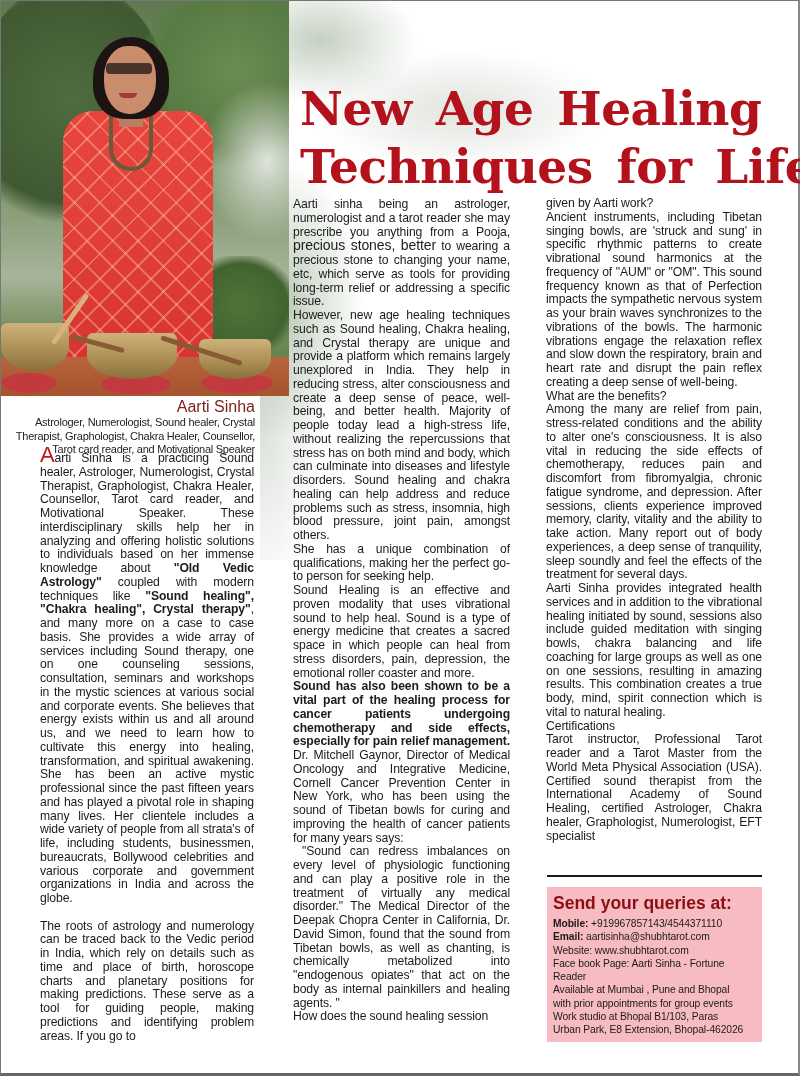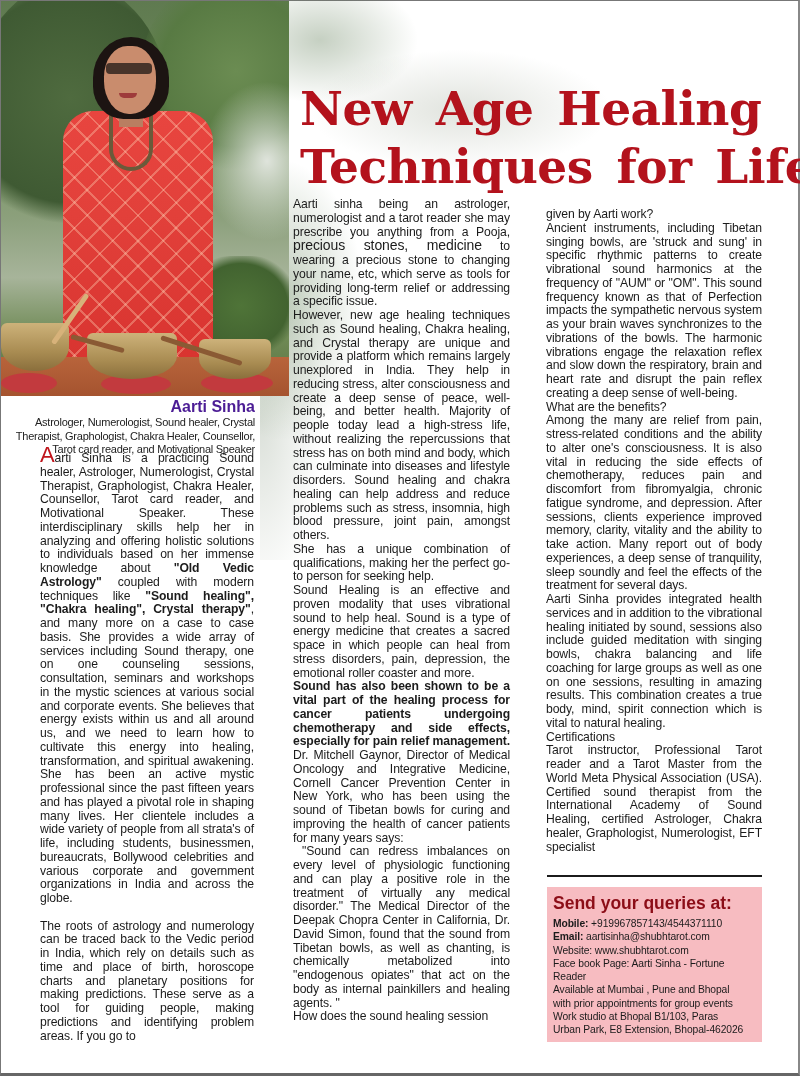--- a/index.html
+++ b/index.html
@@ -62,30 +62,30 @@
     
     .title {
       position: absolute; left: 300px; top: 66px; width: 480px;
       font-family: "DejaVu Serif", "Liberation Serif", serif; color: #b3121c;
       font-size: 47px; line-height: 58px; letter-spacing: -0.5px; word-spacing: 8px; margin-top: 14px;
     }
     .title .line { display: block; white-space: nowrap; }
 
     
     .caption { position: absolute; left: 10px; top: 398px; width: 245px; text-align: right; }
-    .caption .name { font-family: "Liberation Sans", sans-serif; font-weight: bold; color: #4c1d95; font-size: 16px; line-height: 18px; }
+    .caption .name { font-family: "Liberation Sans", sans-serif; font-weight: normal; color: #7f1d1d; font-size: 16px; line-height: 18px; }
     .caption .roles { font-family: "Liberation Sans", sans-serif; font-size: 11px; line-height: 13.5px; color: #222; letter-spacing: -0.25px; }
 
     
     .col { position: absolute; font-size: 12.2px; line-height: 13.75px; text-align: justify; color: #1b1b1b; letter-spacing: -0.1px; }
     .col p { margin: 0; }
     .col b { font-weight: bold; }
     .col-1 { left: 40px; top: 448px; width: 214px; }
     .col-2 { left: 293px; top: 198px; width: 217px; }
-    .col-3 { left: 546px; top: 208px; width: 216px; }
+    .col-3 { left: 546px; top: 197px; width: 216px; }
     .dropcap { color: #c0151c; font-size: 22px; line-height: 14px; }
     .gap { height: 13.75px; }
     .big { font-size: 14px; }
     .heading-line { letter-spacing: 1.2px; }
 
     
     .sep { position: absolute; left: 547px; top: 875px; width: 215px; height: 2px; background: #1b1b1b; }
 
     
     .query-box {
@@ -140,21 +140,21 @@
   </div>
 </div>
 
 <div class="col col-1">
   <p><span class="dropcap">A</span><span>arti Sinha is a practicing Sound healer, Astrologer, Numerologist, Crystal Therapist, Graphologist, Chakra Healer, Counsellor, Tarot card reader, and Motivational Speaker. These interdisciplinary skills help her in analyzing and offering holistic solutions to individuals based on her immense knowledge about </span><b>"Old Vedic Astrology"</b><span> coupled with modern techniques like </span><b>"Sound healing", "Chakra healing", Crystal therapy"</b><span>, and many more on a case to case basis. She provides a wide array of services including Sound therapy, one on one counseling sessions, consultation, seminars and workshops in the mystic sciences at various social and corporate events. She believes that energy exists within us and all around us, and we need to learn how to cultivate this energy into healing, transformation, and spiritual awakening. She has been an active mystic professional since the past fifteen years and has played a pivotal role in shaping many lives. Her clientele includes a wide variety of people from all strata's of life, including students, businessmen, bureaucrats, Bollywood celebrities and various corporate and government organizations in India and across the globe.</span></p>
   <div class="gap"></div>
   <p>The roots of astrology and numerology can be traced back to the Vedic period in India, which rely on details such as time and place of birth, horoscope charts and planetary positions for making predictions. These serve as a tool for guiding people, making predictions and identifying problem areas. If you go to</p>
 </div>
 
 <div class="col col-2">
-  <p><span>Aarti sinha being an astrologer, numerologist and a tarot reader she may prescribe you anything from a Pooja, </span><span class="big">precious stones, medicine</span><span> to wearing a precious stone to changing your name, etc, which serve as tools for providing long-term relief or addressing a specific issue.</span></p>
+  <p><span>Aarti sinha being an astrologer, numerologist and a tarot reader she may prescribe you anything from a Pooja, </span><span class="big">precious stones, better</span><span> to wearing a precious stone to changing your name, etc, which serve as tools for providing long-term relief or addressing a specific issue.</span></p>
   <p>However, new age healing techniques such as Sound healing, Chakra healing, and Crystal therapy are unique and provide a platform which remains largely unexplored in India. They help in reducing stress, alter consciousness and create a deep sense of peace, well-being, and better health. Majority of people today lead a high-stress life, without realizing the repercussions that stress has on both mind and body, which can culminate into diseases and lifestyle disorders. Sound healing and chakra healing can help address and reduce problems such as stress, insomnia, high blood pressure, joint pain, amongst others.</p>
   <p>She has a unique combination of qualifications, making her the perfect go-to person for seeking help.</p>
   <p>Sound Healing is an effective and proven modality that uses vibrational sound to help heal. Sound is a type of energy medicine that creates a sacred space in which people can heal from stress disorders, pain, depression, the emotional roller coaster and more.</p>
   <p><b>Sound has also been shown to be a vital part of the healing process for cancer patients undergoing chemotherapy and side effects, especially for pain relief management.</b><span> Dr. Mitchell Gaynor, Director of Medical Oncology and Integrative Medicine, Cornell Cancer Prevention Center in New York, who has been using the sound of Tibetan bowls for curing and improving the health of cancer patients for many years says:</span></p>
   <p>&nbsp;"Sound can redress imbalances on every level of physiologic functioning and can play a positive role in the treatment of virtually any medical disorder." The Medical Director of the Deepak Chopra Center in California, Dr. David Simon, found that the sound from Tibetan bowls, as well as chanting, is chemically metabolized into "endogenous opiates" that act on the body as internal painkillers and healing agents. "</p>
   <p>How does the sound healing session</p>
 </div>
 
 <div class="col col-3">
   <p>given by Aarti work?</p>

